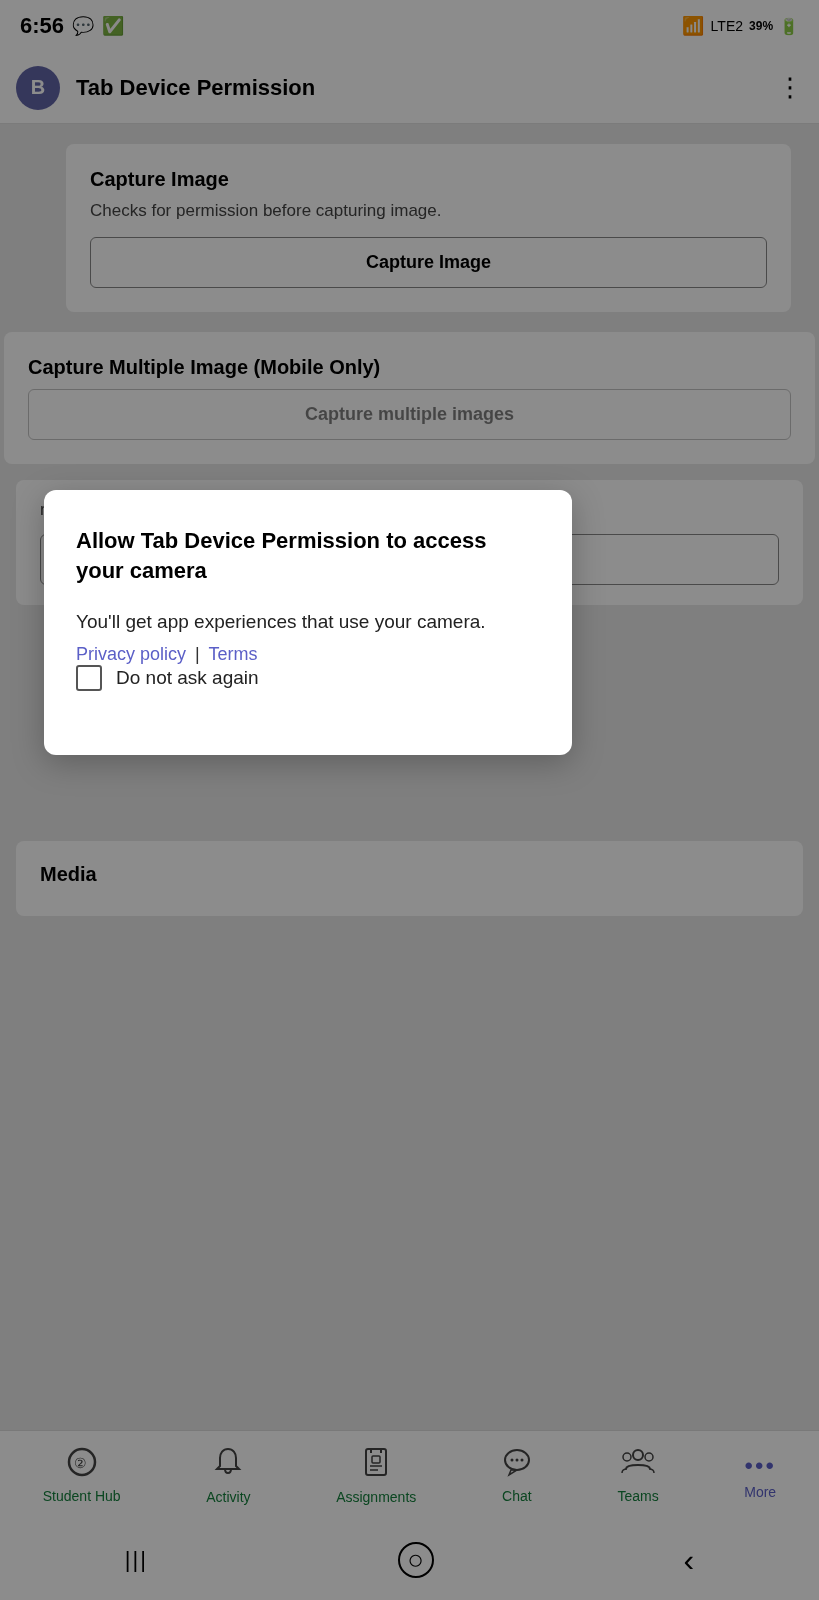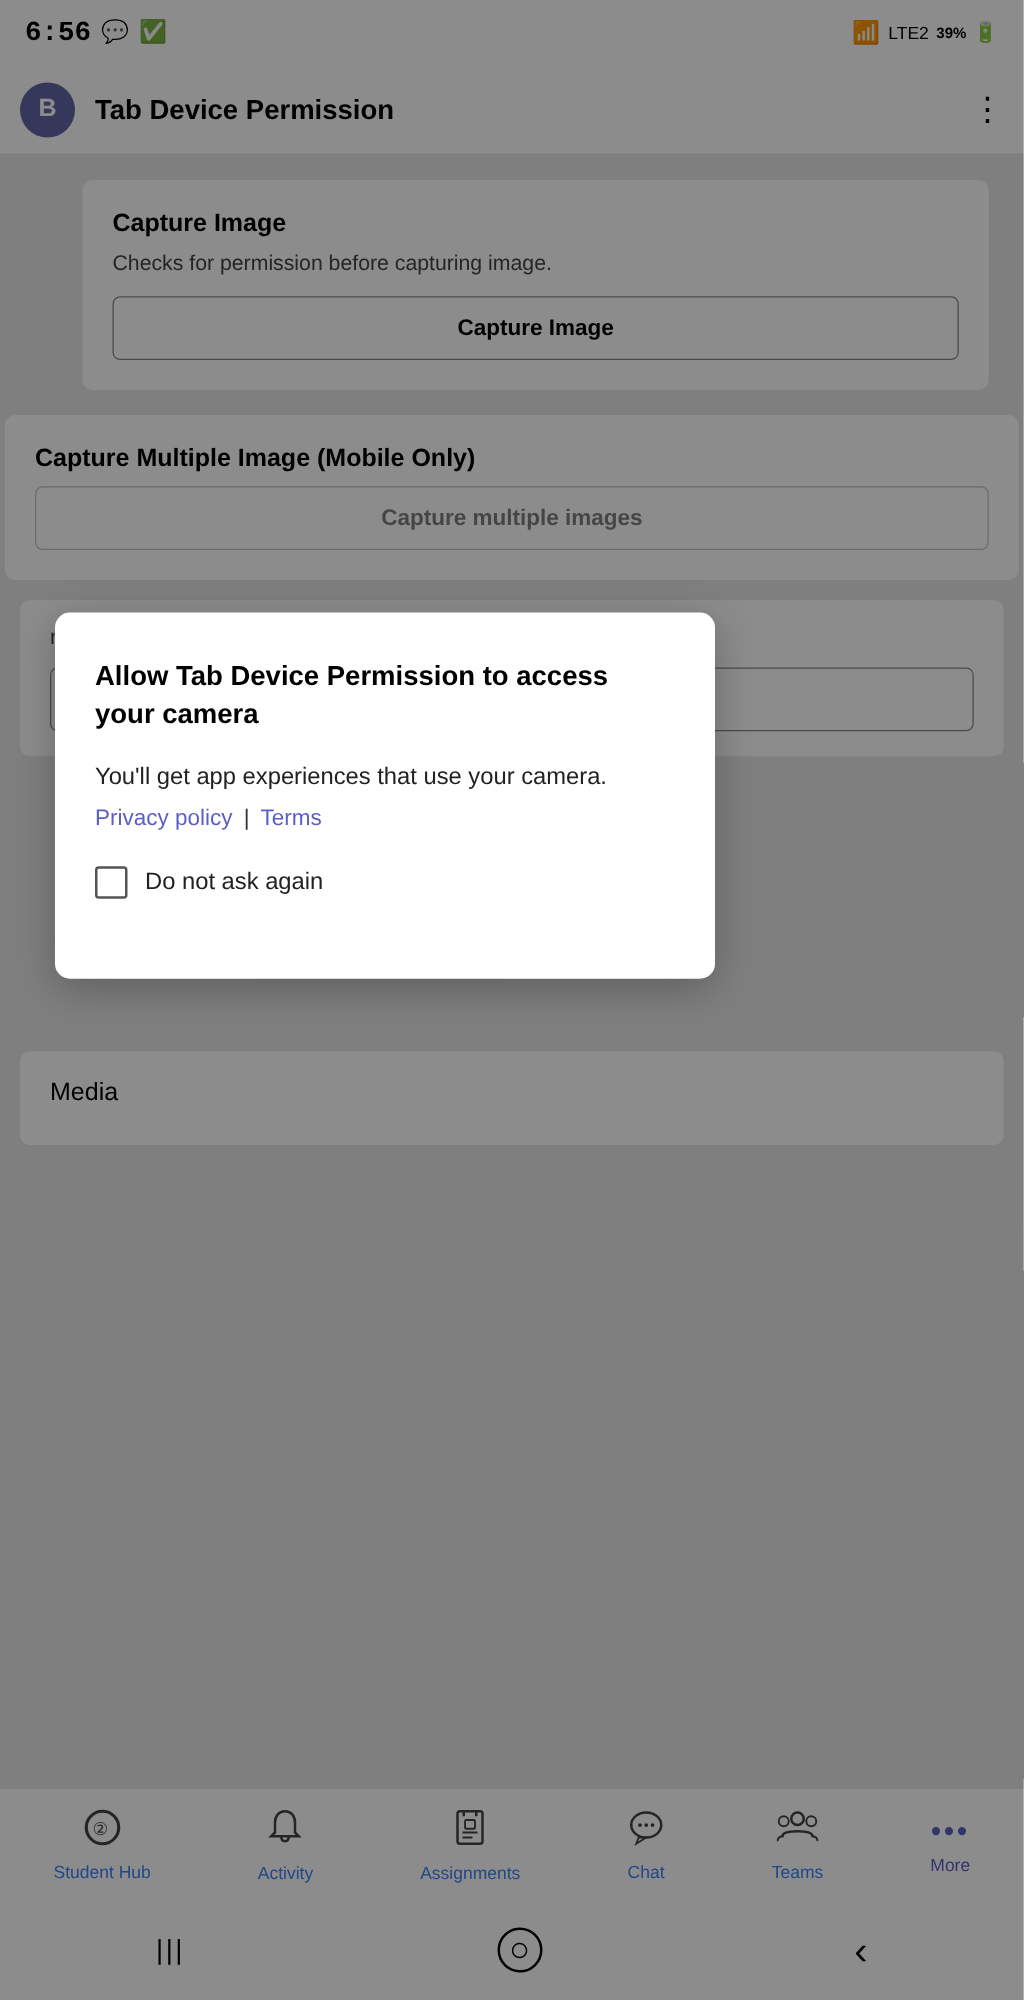--- a/index.html
+++ b/index.html
@@ -31,23 +31,22 @@
     }
     .status-icons {
       display: flex;
       align-items: center;
       gap: 6px;
       font-size: 18px;
       color: #000;
     }
     .status-left {
       display: flex;
-      align-items: flex-start;
+      align-items: center;
       gap: 8px;
-      font-family: Liberation Mono, monospace;
     }
 
     
     .header {
       height: 72px;
       background: #fff;
       display: flex;
       align-items: center;
       padding: 0 16px;
       gap: 16px;
@@ -140,21 +139,20 @@
       line-height: 1.35;
     }
     .dialog-description {
       font-size: 19px;
       color: #222;
       margin-bottom: 8px;
       line-height: 1.4;
     }
     .dialog-links {
       font-size: 18px;
-      margin-bottom: 28px;
     }
     .dialog-links a {
       color: #5b5fc7;
       text-decoration: none;
     }
     .dialog-separator {
       color: #333;
       margin: 0 4px;
     }
     .dialog-checkbox-row {
@@ -200,21 +198,21 @@
     }
     .media-section {
       background: #fff;
       border-radius: 8px;
       padding: 22px 24px;
       margin-top: 20px;
       margin-bottom: 20px;
     }
     .media-section h2 {
       font-size: 20px;
-      font-weight: 400;
+      font-weight: 700;
       color: #000;
       margin-bottom: 8px;
     }
     .media-section p {
       font-size: 17px;
       color: #444;
     }
 
     
     .bottom-nav {
@@ -239,21 +237,21 @@
     }
     .nav-icon {
       font-size: 30px;
       color: #444;
     }
     .nav-icon.active {
       color: #5b5fc7;
     }
     .nav-label {
       font-size: 14px;
-      color: #3b82f6;
+      color: #15803d;
     }
     .nav-label.active {
       color: #5b5fc7;
     }
 
     
     .system-nav {
       position: absolute;
       bottom: 0;
       left: 0;

